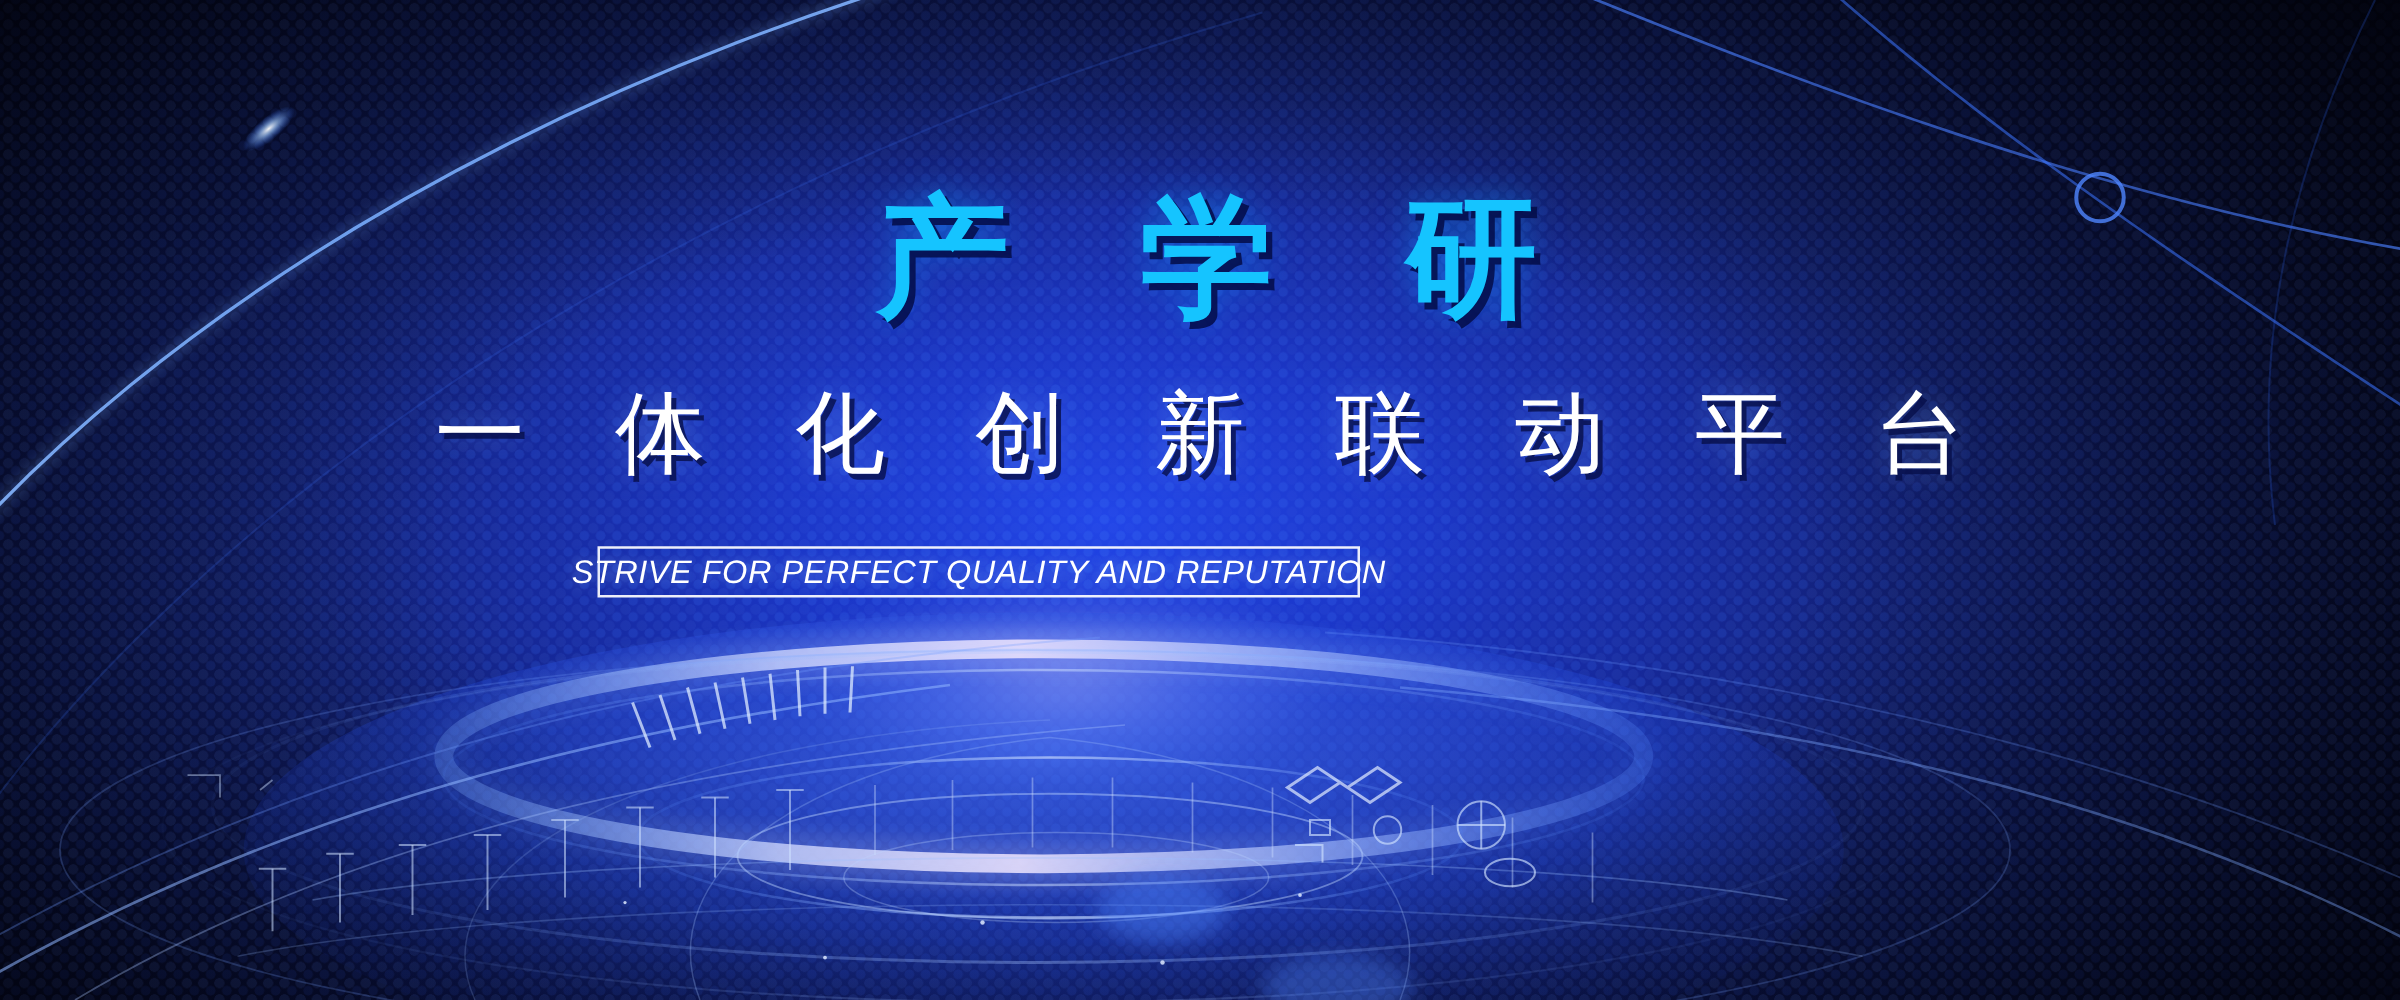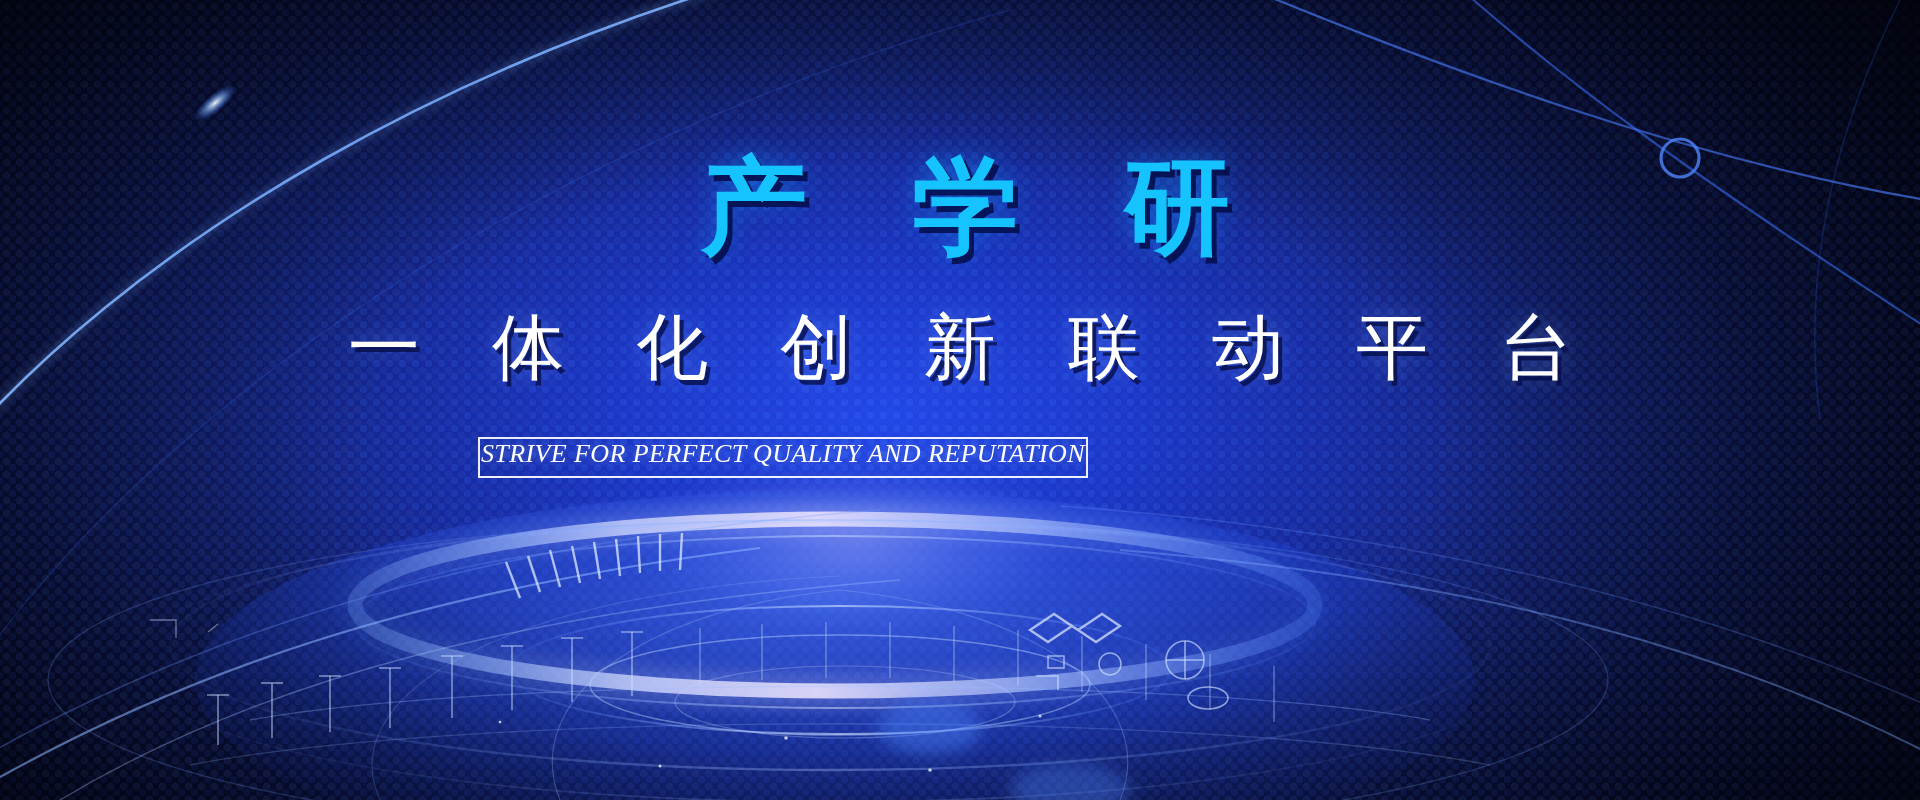--- a/index.html
+++ b/index.html
@@ -75,21 +75,21 @@
       4px 5px 0 rgba(6,14,72,.8),
       0 0 22px rgba(120,170,255,.45);
     white-space:nowrap;
   }
   .tagline-box{
     position:absolute;
     left:478px;top:437px;
     width:610px;height:41px;
     border:2px solid rgba(255,255,255,.92);
     box-sizing:border-box;
-    display:flex;align-items:flex-start;justify-content:center;font-family:Liberation Serif, serif;
+    display:flex;align-items:center;justify-content:center;
   }
   .tagline-text{
     font-size:26px;
     font-style:italic;
     font-weight:normal;
     letter-spacing:.4px;
     color:#ffffff;
     white-space:nowrap;
     text-shadow:0 0 10px rgba(150,190,255,.5);
   }

